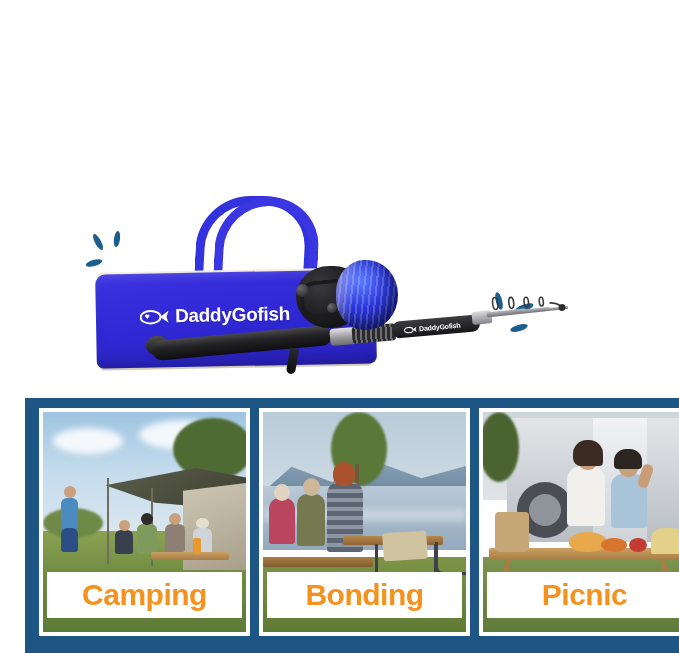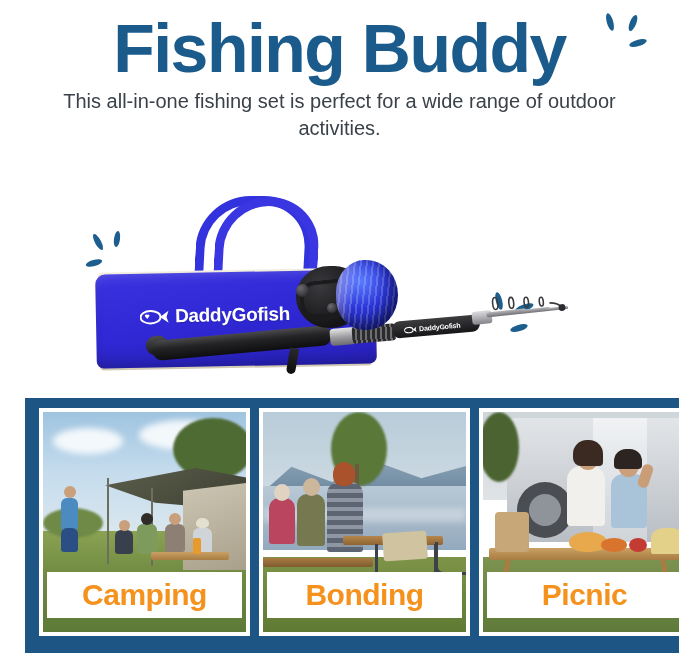--- a/index.html
+++ b/index.html
@@ -171,32 +171,21 @@
   .lake{position:absolute;background:linear-gradient(180deg,#b9c9d6,#93a9bd);}
   .mtn{position:absolute;background:linear-gradient(180deg,#8ba3b6,#6f8aa1);}
 </style>
 </head>
 <body>
 
 <div class="page">
 
   <div class="hero">
 
-    <div class="title-wrap">
-      <div class="title">Fishing Buddy</div>
-      <svg class="title-splash" viewBox="0 0 60 56">
-        <g fill="#1c5f8e">
-          <ellipse cx="13" cy="12" rx="3.2" ry="9" transform="rotate(-16 13 12)"></ellipse>
-          <ellipse cx="36" cy="13" rx="3.2" ry="8.5" transform="rotate(22 36 13)"></ellipse>
-          <ellipse cx="41" cy="33" rx="3.2" ry="9" transform="rotate(74 41 33)"></ellipse>
-        </g>
-      </svg>
-    </div>
-
-    <div class="subtitle">This all-in-one fishing set is perfect for a wide range of outdoor activities.</div>
+
 
     <div class="product">
 
       <svg class="splash" style="left:84px;top:40px;width:52px;height:52px;" viewBox="0 0 52 52">
         <g fill="#1c5f8e">
           <ellipse cx="14" cy="14" rx="3" ry="9" transform="rotate(-28 14 14)"></ellipse>
           <ellipse cx="33" cy="11" rx="3" ry="8" transform="rotate(8 33 11)"></ellipse>
           <ellipse cx="10" cy="35" rx="3" ry="8.5" transform="rotate(74 10 35)"></ellipse>
         </g>
       </svg>

